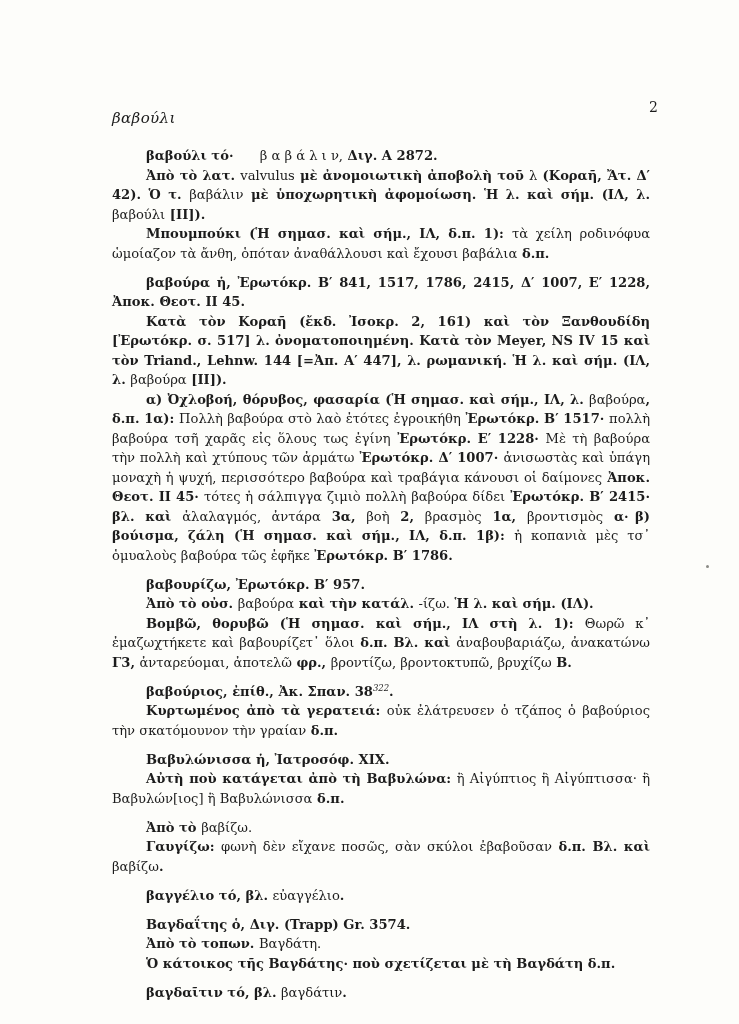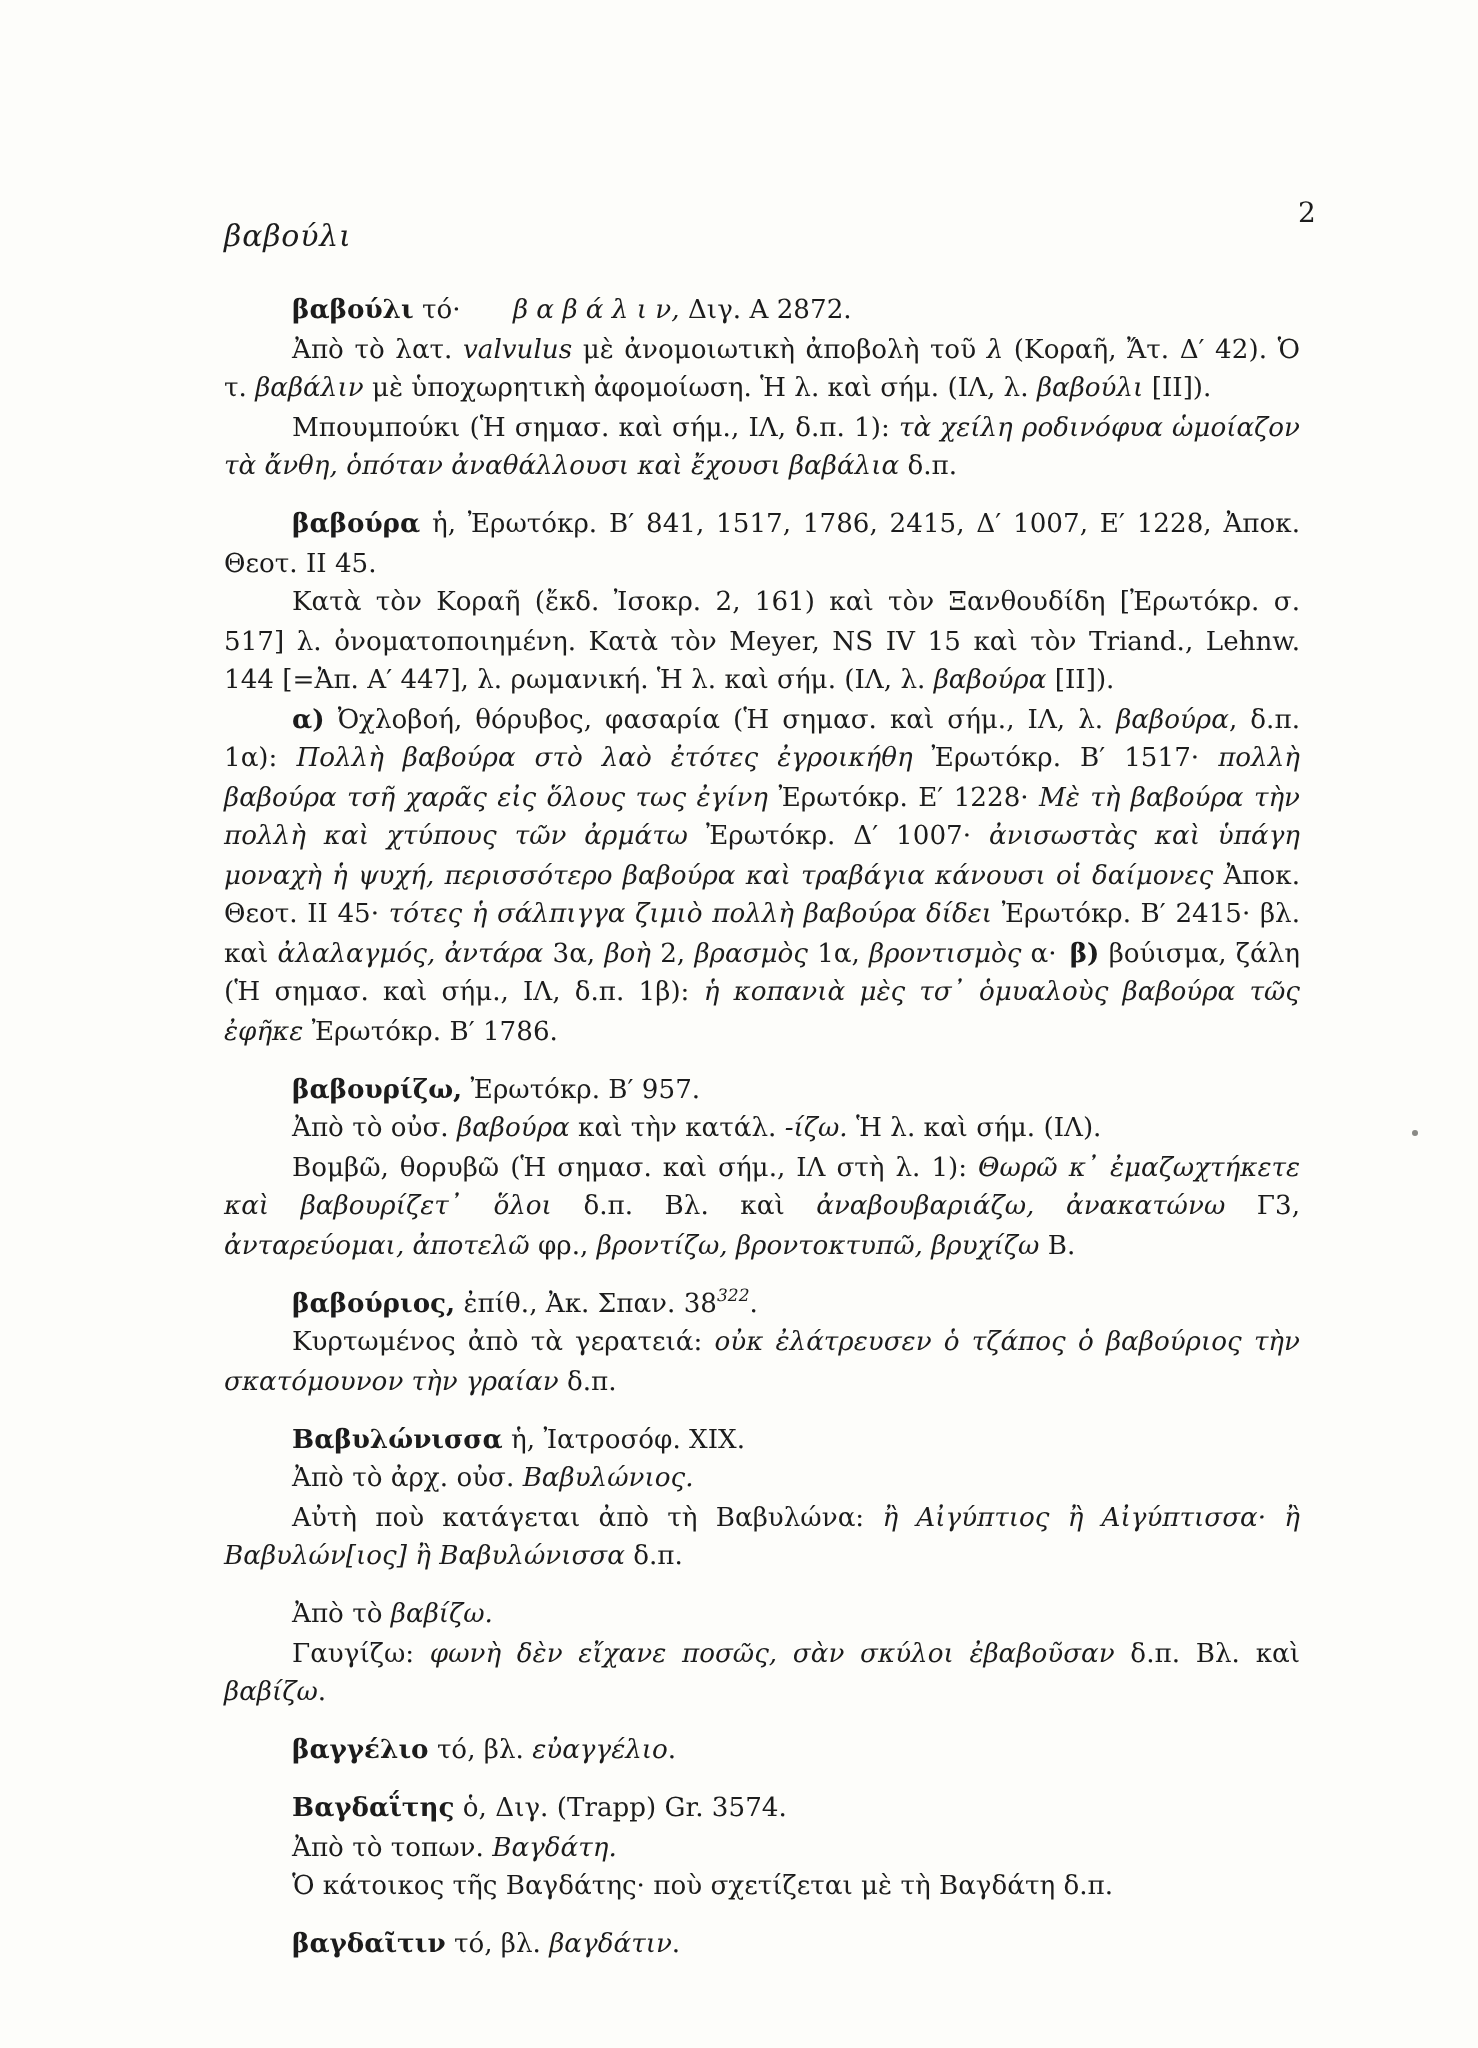--- a/index.html
+++ b/index.html
@@ -21,23 +21,23 @@
     font-size:14px;
   }
   .content{
     position:absolute;left:112px;top:146px;width:538px;
     font-size:13.1px;line-height:19.5px;
     text-align:justify;
     text-rendering:optimizeLegibility;
   }
   .entry{margin:0 0 9.5px 0;}
   .para{margin:0;text-indent:34px;}
-  .run-n{font-style:normal;}
+  .run-n{font-style:normal;font-weight:bold;}
   .run-b{font-weight:700;}
-  .run-i{font-style:italic;}
+  .run-i{}
   sup.run-sup{font-size:8.5px;line-height:0;vertical-align:super;font-style:italic;}
   .scan-dot{
     position:absolute;left:706px;top:565px;
     width:3px;height:3px;border-radius:50%;
     background:#8a8a85;
   }
 </style>
 </head>
 <body>
 
@@ -59,21 +59,20 @@
         <p class="para"><span class="run-b">βαβουρίζω,</span><span class="run-n"> Ἐρωτόκρ. Β′ 957.</span></p>
         <p class="para"><span class="run-n">Ἀπὸ τὸ οὐσ. </span><span class="run-i">βαβούρα</span><span class="run-n"> καὶ τὴν κατάλ. </span><span class="run-i">-ίζω.</span><span class="run-n"> Ἡ λ. καὶ σήμ. (ΙΛ).</span></p>
         <p class="para"><span class="run-n">Βομβῶ, θορυβῶ (Ἡ σημασ. καὶ σήμ., ΙΛ στὴ λ. 1): </span><span class="run-i">Θωρῶ κ᾽ ἐμαζωχτήκετε καὶ βαβουρίζετ᾽ ὅλοι</span><span class="run-n"> δ.π. Βλ. καὶ </span><span class="run-i">ἀναβουβαριάζω, ἀνακατώνω</span><span class="run-n"> Γ3, </span><span class="run-i">ἀνταρεύομαι, ἀποτελῶ</span><span class="run-n"> φρ., </span><span class="run-i">βροντίζω, βροντοκτυπῶ, βρυχίζω</span><span class="run-n"> Β.</span></p>
       </div>
       <div class="entry">
         <p class="para"><span class="run-b">βαβούριος,</span><span class="run-n"> ἐπίθ., Ἀκ. Σπαν. 38</span><sup class="run-sup">322</sup><span class="run-n">.</span></p>
         <p class="para"><span class="run-n">Κυρτωμένος ἀπὸ τὰ γερατειά: </span><span class="run-i">οὐκ ἐλάτρευσεν ὁ τζάπος ὁ βαβούριος τὴν σκατόμουνον τὴν γραίαν</span><span class="run-n"> δ.π.</span></p>
       </div>
       <div class="entry">
         <p class="para"><span class="run-b">Βαβυλώνισσα</span><span class="run-n"> ἡ, Ἰατροσόφ. ΧΙΧ.</span></p>
-        <p class="para"><span class="run-n">Ἀπὸ τὸ ἀρχ. οὐσ. </span><span class="run-i">Βαβυλώνιος.</span></p>
         <p class="para"><span class="run-n">Αὐτὴ ποὺ κατάγεται ἀπὸ τὴ Βαβυλώνα: </span><span class="run-i">ἢ Αἰγύπτιος ἢ Αἰγύπτισσα· ἢ Βαβυλών[ιος] ἢ Βαβυλώνισσα</span><span class="run-n"> δ.π.</span></p>
       </div>
       <div class="entry">
         <p class="para"><span class="run-n">Ἀπὸ τὸ </span><span class="run-i">βαβίζω.</span></p>
         <p class="para"><span class="run-n">Γαυγίζω: </span><span class="run-i">φωνὴ δὲν εἴχανε ποσῶς, σὰν σκύλοι ἐβαβοῦσαν</span><span class="run-n"> δ.π. Βλ. καὶ </span><span class="run-i">βαβίζω</span><span class="run-n">.</span></p>
       </div>
       <div class="entry">
         <p class="para"><span class="run-b">βαγγέλιο</span><span class="run-n"> τό, βλ. </span><span class="run-i">εὐαγγέλιο</span><span class="run-n">.</span></p>
       </div>
       <div class="entry">

